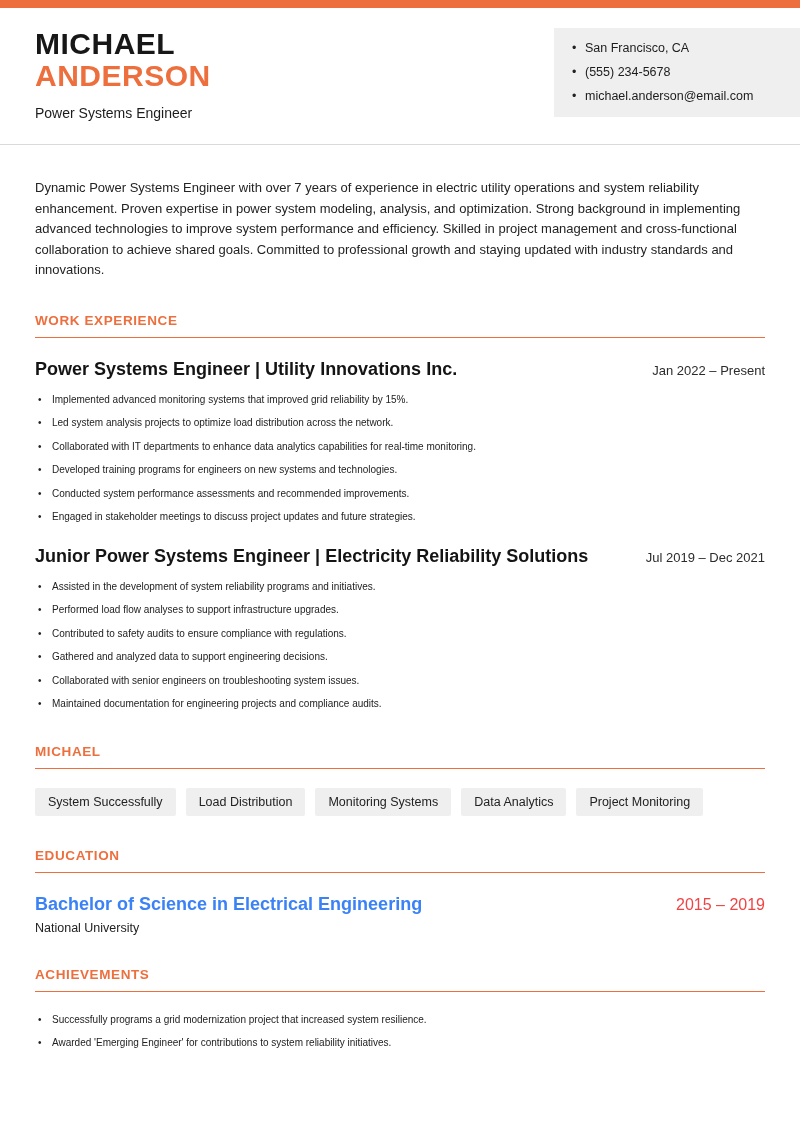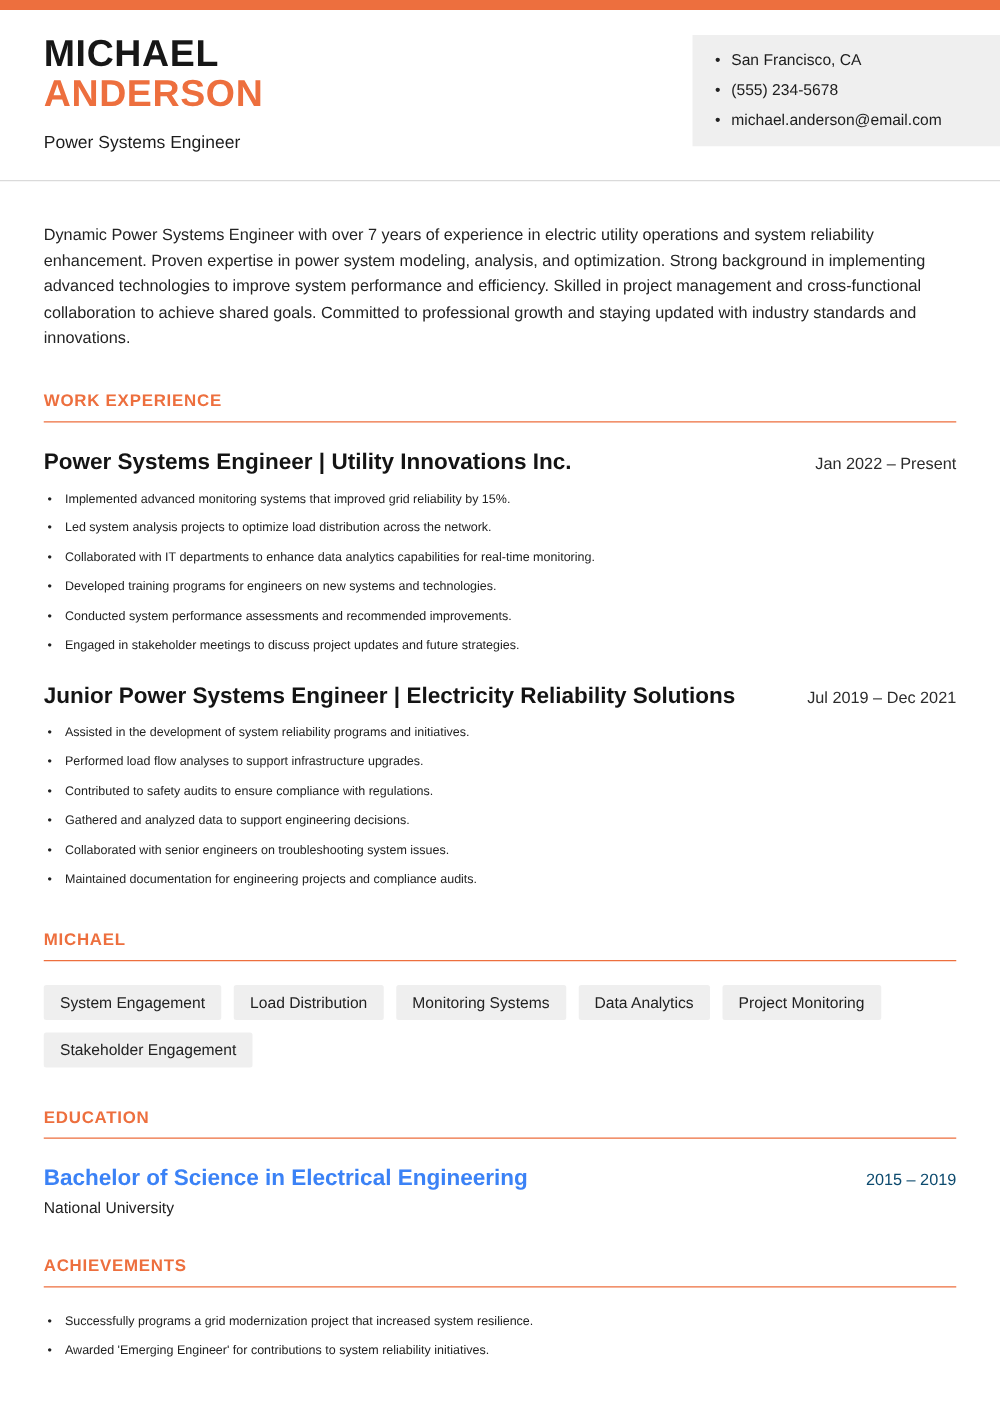--- a/index.html
+++ b/index.html
@@ -43,21 +43,21 @@
     font-size:10px;line-height:1.45;color:#222222;
   }
   .bullets li::before{content:"•";position:absolute;left:3px;top:0;color:#222;}
   .tags{display:flex;flex-wrap:wrap;gap:10px;margin-top:19px;}
   .tag{
     background:var(--tag-bg);padding:7px 13px;font-size:12.5px;color:#222;
     border-radius:2px;white-space:nowrap;
   }
   .edu-header{display:flex;justify-content:space-between;align-items:baseline;margin-top:21px;}
   .degree{font-size:18px;font-weight:700;color:#3b82f6;text-align:center;}
-  .edu-dates{font-size:13px;color:#0c4a6e;white-space:nowrap;}
+  .edu-dates{font-size:16px;color:#ef4444;white-space:nowrap;}
   .school{margin-top:6px;font-size:12.5px;color:#222;}
 </style>
 </head>
 <body>
 
 <div class="page">
   <div class="top-bar"></div>
 
   <header class="header">
     <div class="name-block">
@@ -106,26 +106,25 @@
         <li>Gathered and analyzed data to support engineering decisions.</li>
         <li>Collaborated with senior engineers on troubleshooting system issues.</li>
         <li>Maintained documentation for engineering projects and compliance audits.</li>
       </ul>
     </div>
   </section>
 
   <section class="section">
     <h2 class="section-heading">MICHAEL</h2>
     <div class="tags">
-      <span class="tag">System Engagement</span>
+      <span class="tag">System Successfully</span>
       <span class="tag">Load Distribution</span>
       <span class="tag">Monitoring Systems</span>
       <span class="tag">Data Analytics</span>
       <span class="tag">Project Monitoring</span>
-      <span class="tag">Stakeholder Engagement</span>
     </div>
   </section>
 
   <section class="section">
     <h2 class="section-heading">EDUCATION</h2>
     <div class="edu-header">
       <h3 class="degree">Bachelor of Science in Electrical Engineering</h3>
       <span class="edu-dates">2015 – 2019</span>
     </div>
     <div class="school">National University</div>

